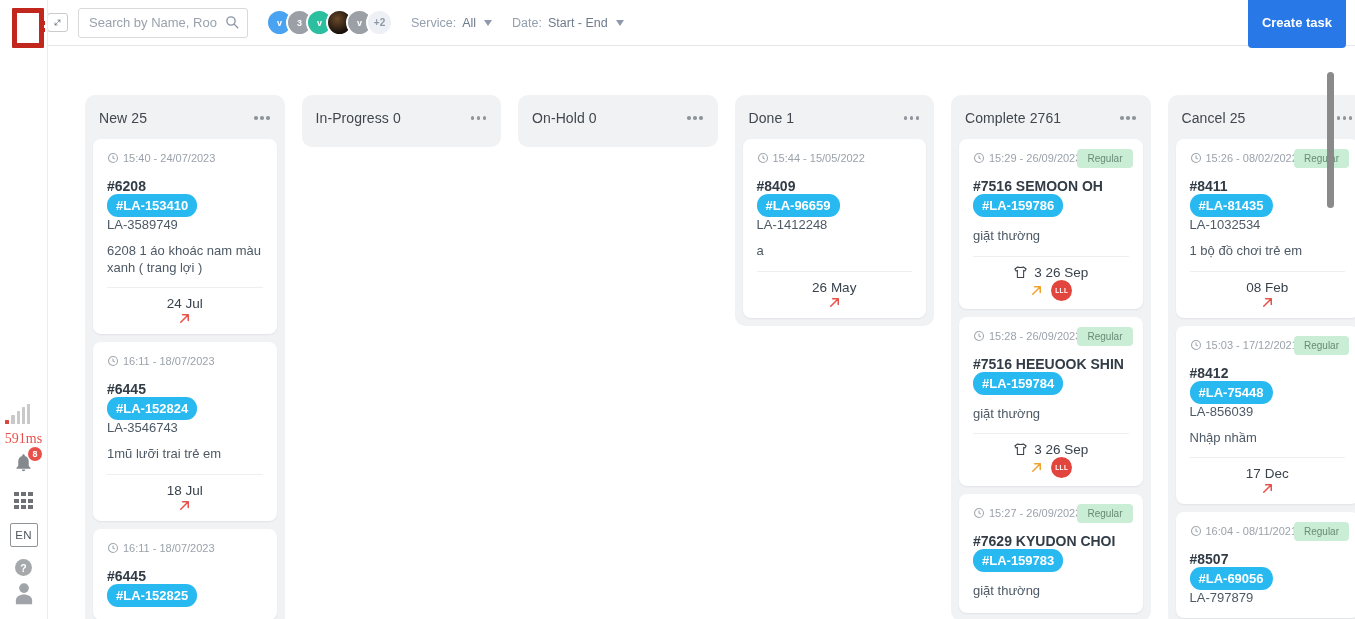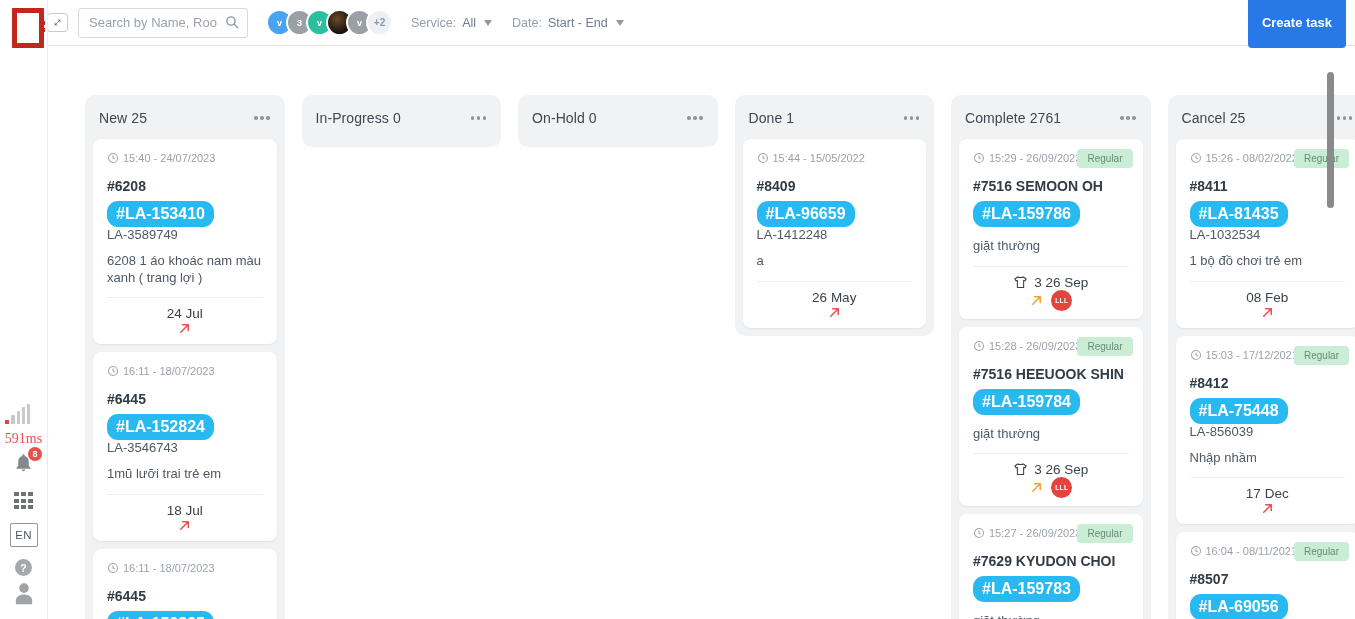--- a/index.html
+++ b/index.html
@@ -63,21 +63,21 @@
   .col-title{font-size:14px;color:#40474e;font-weight:500;letter-spacing:.1px;}
   .col-menu{display:flex;gap:2.5px;cursor:pointer;padding:3px 1px;}
   .col-menu span{width:3.5px;height:3.5px;border-radius:50%;background:#8f959b;}
   .cards{display:flex;flex-direction:column;gap:8px;padding:0 8px;}
   .card{position:relative;background:#fff;border-radius:8px;padding:13px 14px 0;
     box-shadow:0 1px 2px rgba(25,35,45,.07);cursor:pointer;}
   .card-time{display:flex;align-items:center;gap:4px;font-size:11px;color:#9ba2ab;}
   .card-badge{position:absolute;top:10px;right:10px;background:#c9edd5;color:#698b77;
     font-size:10px;padding:4px 10px;border-radius:4px;}
   .card-id{margin-top:14px;font-size:14px;font-weight:700;color:#323c46;}
-  .card-tag{display:inline-block;margin-top:7px;background:#29b9f1;color:#fff;font-size:16px;
+  .card-tag{display:inline-block;background:#29b9f1;color:#fff;font-size:13px;
     font-weight:700;padding:4px 9px;border-radius:11px;cursor:pointer;}
   .card-ref{margin-top:0;font-size:13px;color:#4d5965;}
   .card-desc{margin-top:11px;font-size:13px;color:#4d5965;line-height:16.5px;}
   .card-footer{margin-top:11px;border-top:1px solid #edf0f2;padding:8px 0;
     display:flex;align-items:center;justify-content:space-between;min-height:21px;flex-direction:column;}
   .fl{display:flex;align-items:center;gap:6px;font-size:13.5px;color:#39434d;}
   .fr{display:flex;align-items:center;gap:7px;}
   .card-avatar{width:21px;height:21px;border-radius:50%;background:#e2453e;color:#fff;font-size:6.5px;
     font-weight:700;display:flex;align-items:center;justify-content:center;letter-spacing:.4px;}
   .vscroll{position:absolute;left:1327px;top:72px;width:7px;height:136px;background:#8a8a8a;

